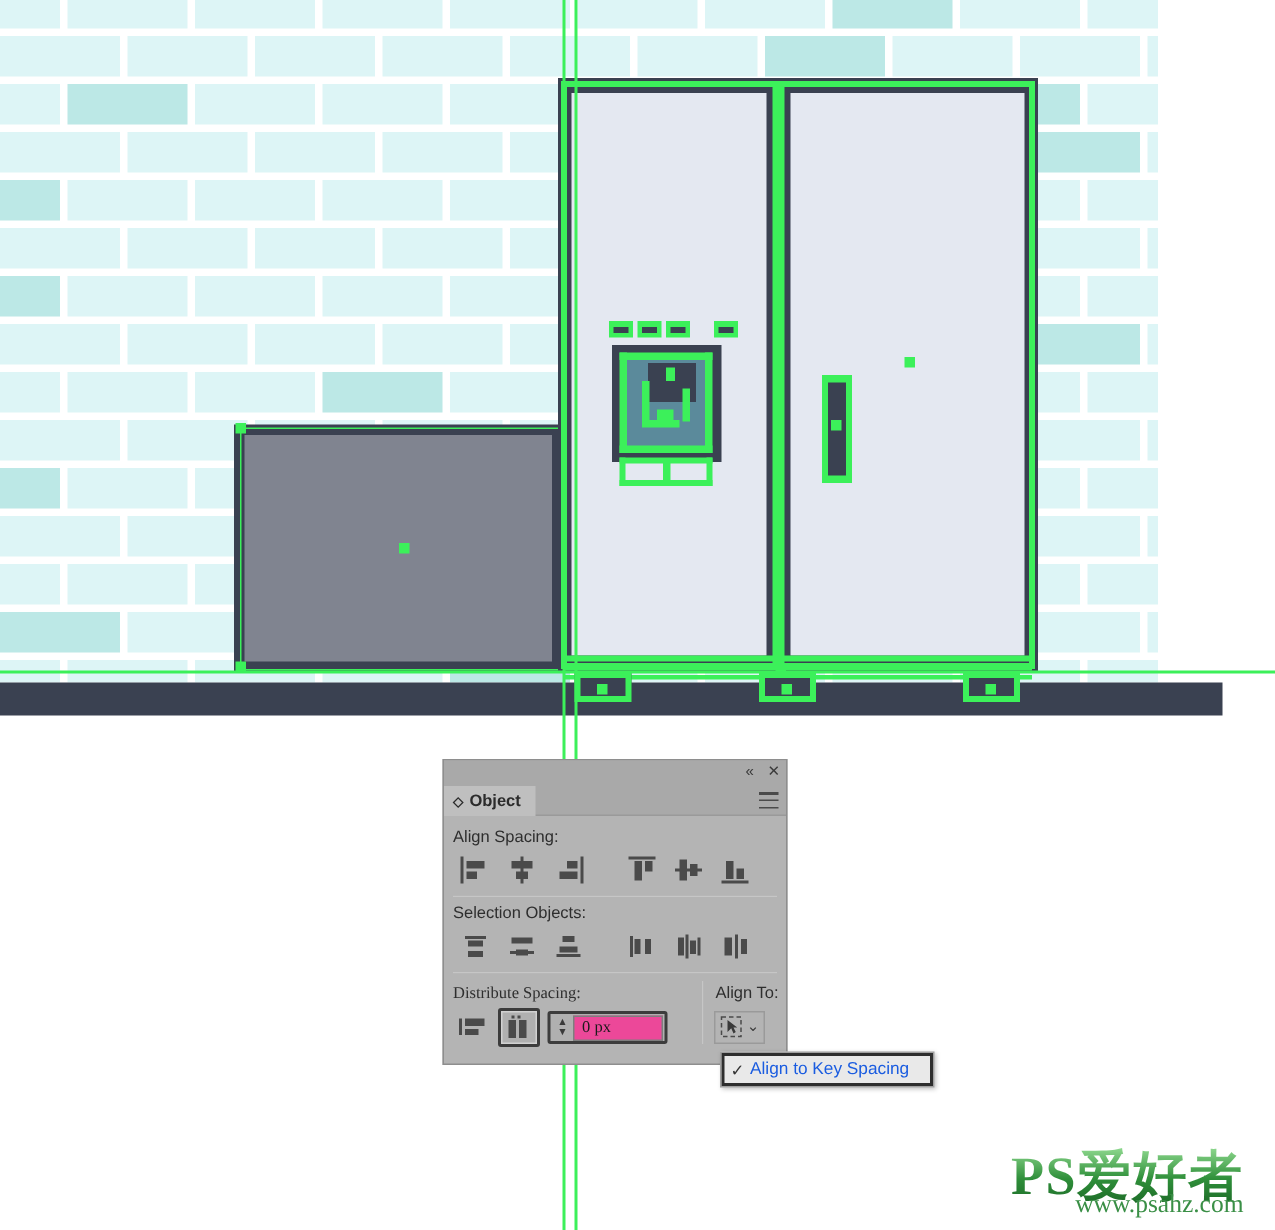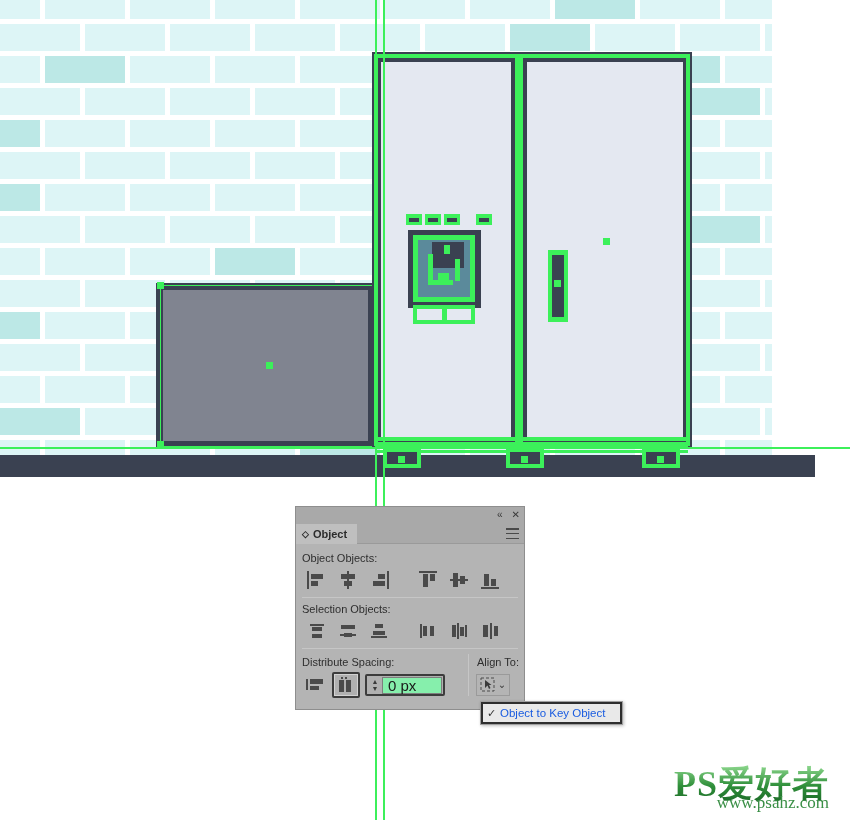--- a/index.html
+++ b/index.html
@@ -234,23 +234,23 @@
     background: #b0b0b0;
     padding: 0 1px;
   }
   .stepper {
     width: 14px; display: flex; flex-direction: column;
     align-items: center; justify-content: center;
     font-size: 7px; line-height: 7px; color: #3a3a3a;
   }
   .numinput {
     width: 60px; height: 17px;
-    background: #86efac;
+    background: #ec4899;
     border: 1px solid #7e7e7e;
-    font-size: 15px;
+    font-size: 11px;
     color: #1a1a1a;
     padding-left: 5px;
     display: flex; align-items: center;
   }
   .vsep {
     width: 1px; height: 42px; background: #9d9d9d;
     border-right: 1px solid #c6c6c6;
     margin: 0 7px 0 5px;
   }
   .alignto-col { display: flex; flex-direction: column; }
@@ -568,21 +568,21 @@
     </div>
     <div class="panel-menu-btn">
       <span></span>
         <span></span>
         <span></span>
     </div>
   </div>
 
   <div class="panel-body">
 
-    <div class="section-label">Object Objects:</div>
+    <div class="section-label">Align Spacing:</div>
 
     <div class="icon-row">
       <div class="grp">
         <div class="icon-btn">
           <svg width="22" height="20" viewBox="0 0 22 20">
               <rect x="1" y="1" width="2" height="18" fill="#4a4a4a"></rect>
               <rect x="5" y="4" width="12" height="5" fill="#4a4a4a"></rect>
               <rect x="5" y="11" width="7" height="5" fill="#4a4a4a"></rect>
             </svg>
         </div>
@@ -678,21 +678,21 @@
               <rect x="11" y="2" width="2" height="16" fill="#4a4a4a"></rect>
               <rect x="15" y="5" width="4" height="10" fill="#4a4a4a"></rect>
             </svg>
         </div>
       </div>
     </div>
 
     <div class="divider"></div>
 
     <div style="display:flex;">
-      <div style="flex:1;">
+      <div style="flex:1;font-family:Liberation Serif, serif;">
         <div class="section-label">Distribute Spacing:</div>
         <div class="spacing-row">
           <div class="spacing-left">
             <div class="icon-btn">
               <svg width="24" height="20" viewBox="0 0 24 20">
                   <rect x="1" y="4" width="2" height="11" fill="#4a4a4a"></rect>
                   <rect x="5" y="4" width="13" height="5" fill="#4a4a4a"></rect>
                   <rect x="5" y="11" width="9" height="4" fill="#4a4a4a"></rect>
                 </svg>
             </div>
@@ -728,20 +728,20 @@
         </div>
       </div>
     </div>
 
   </div>
 </div>
 
 <div id="align-to-menu">
   <div class="menu-item selected">
     <span class="menu-check">✓</span>
-    <span>Object to Key Object</span>
+    <span>Align to Key Spacing</span>
   </div>
 </div>
 
 <div id="watermark">
   <div class="wm-top">PS爱好者</div>
   <div class="wm-bot">www.psahz.com</div>
 </div>
 
 </body></html>

